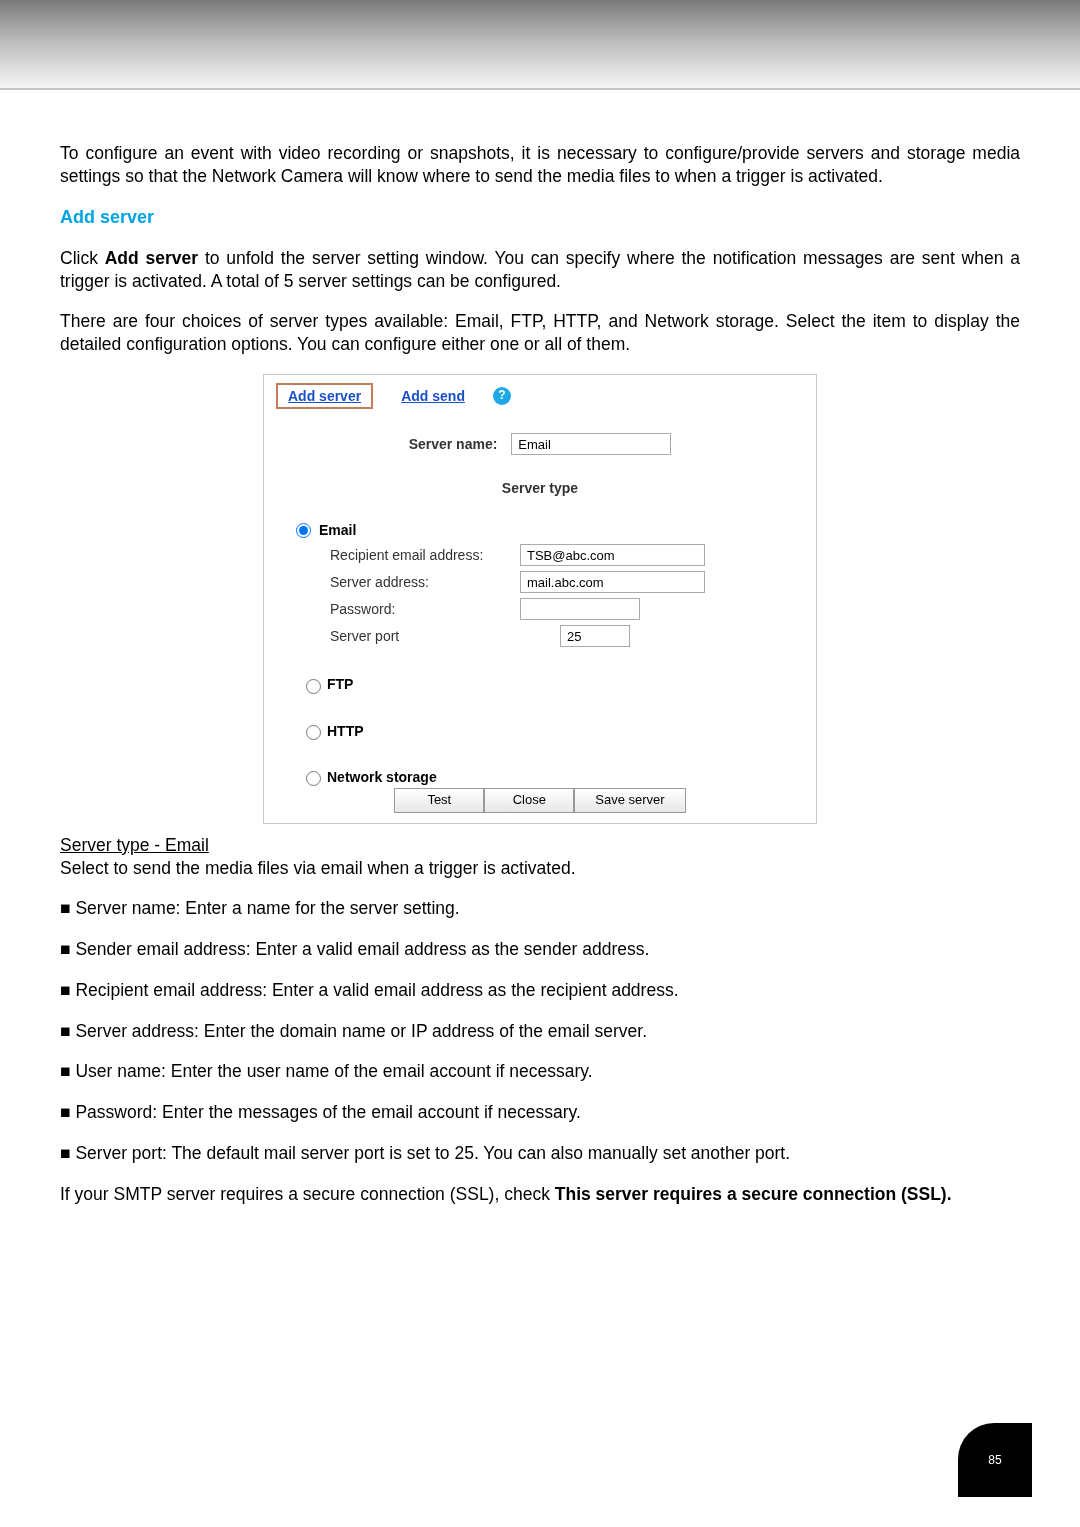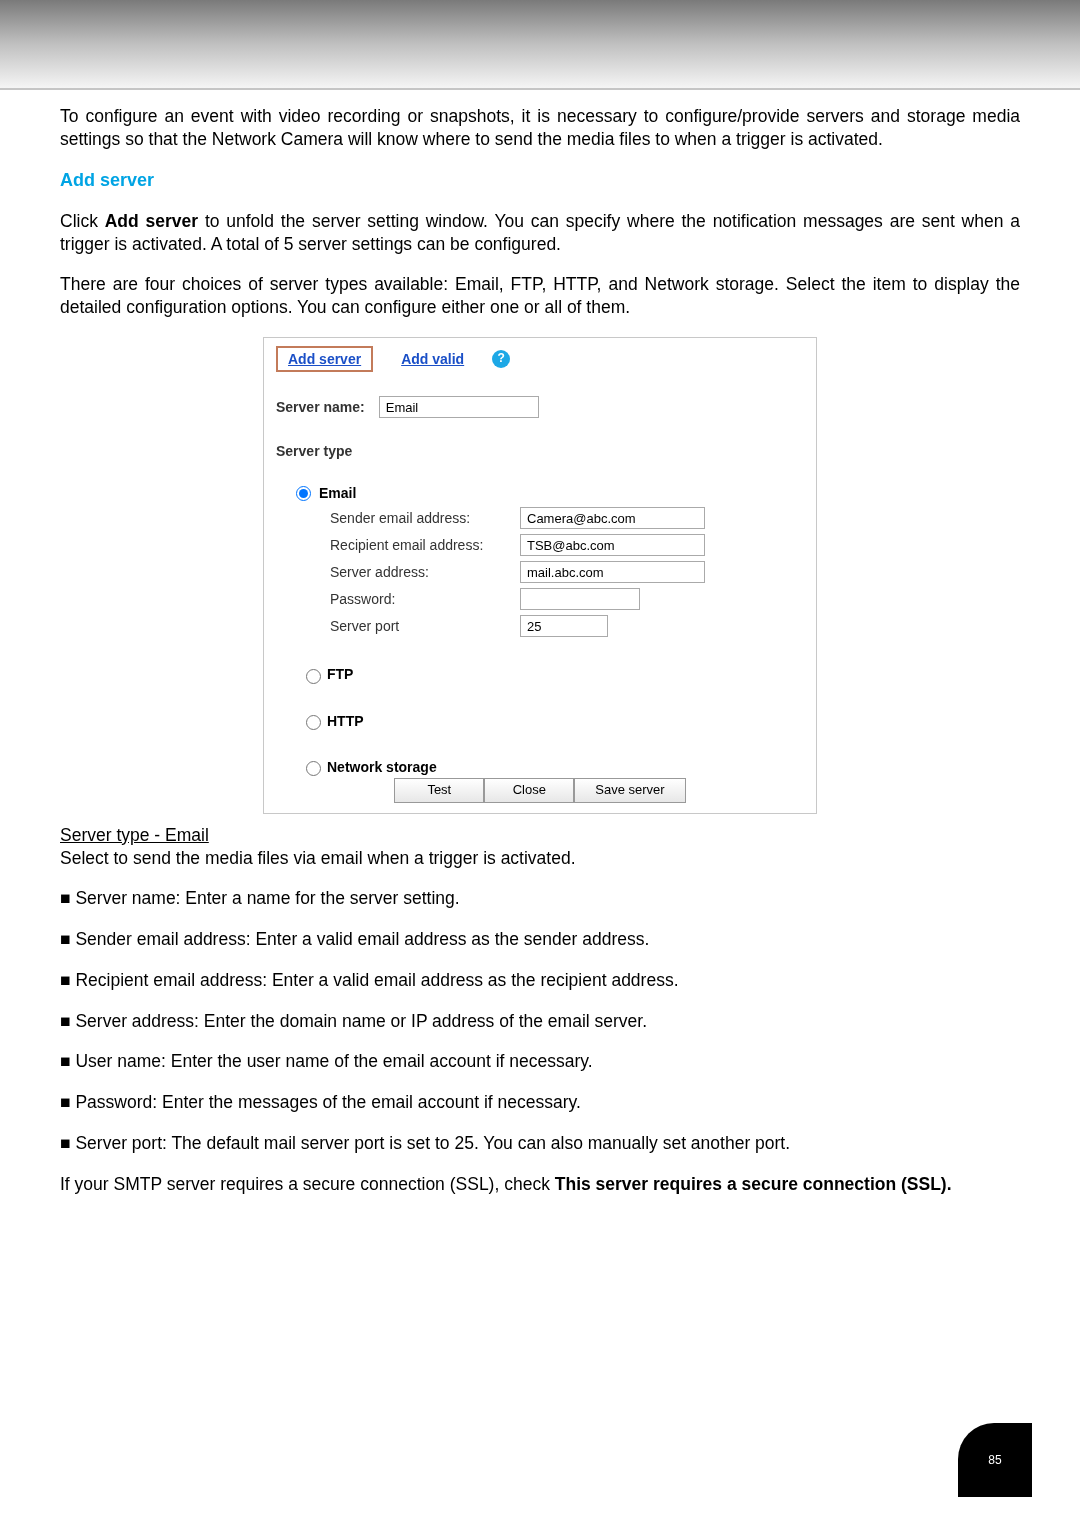--- a/index.html
+++ b/index.html
@@ -10,21 +10,21 @@
     width: 1080px;
     height: 1527px;
     position: relative;
   }
   .top-gradient {
     height: 90px;
     background: linear-gradient(to bottom, #7a7a7a 0%, #c0c0c0 50%, #f5f5f5 100%);
     border-bottom: 2px solid #c5c5c5;
   }
   .content {
-    padding: 15px 60px 20px 60px;
+    padding: 52px 60px 20px 60px;
     font-size: 17.5px;
     line-height: 1.3;
   }
   .content p {
     text-align: justify;
     margin-bottom: 18px;
   }
   .section-heading {
     color: #00a4e4;
     font-weight: bold;
@@ -52,21 +52,21 @@
   .tab.active {
     border: 2px solid #c37b5a;
     text-decoration: underline;
   }
   .q-icon {
     width:18px; height:18px; border-radius:50%;
     background:#1da8e6; color:#fff;
     display:inline-flex; align-items:center; justify-content:center;
     font-size:12px; font-weight:bold;
   }
-  .row { display:flex; align-items:center; margin: 24px 0; }
+  .row { display:flex; align-items:center; margin: 24px 0; justify-content: center; }
   .label-bold { font-weight:bold; color:#333; }
   .panel-input {
     border:1px solid #aaa;
     height:22px;
     padding:2px 6px;
     font-size:13px;
     background:#fff;
   }
   .indent-radio { margin-left: 20px; display:flex; align-items:center; gap:8px; font-weight:bold;}
   .field-grid { margin-left: 54px; }
@@ -112,58 +112,54 @@
 
   <p>
     <span>Click </span><span class="bold">Add server</span><span> to unfold the server setting window. You can specify where the notification messages are sent when a trigger is activated. A total of 5 server settings can be configured.</span>
   </p>
 
   <p>There are four choices of server types available: Email, FTP, HTTP, and Network storage. Select the item to display the detailed configuration options. You can configure either one or all of them.</p>
 
   <div class="config-panel">
     <div class="tabs">
       <span class="tab active">Add server</span>
-      <span class="tab">Add valid</span>
+      <span class="tab">Add send</span>
       <span class="q-icon">?</span>
     </div>
 
     <div class="row" style="gap:14px;">
       <span class="label-bold">Server name:</span>
       <input class="panel-input" style="width: 160px;" value="Email">
     </div>
 
     <div class="row">
         <span class="label-bold">Server type</span>
       </div>
 
     <div class="indent-radio">
       <input type="radio" checked="" style="">
       <span>Email</span>
     </div>
 
     <div class="field-grid">
       <div class="field-row">
-        <span class="flabel">Sender email address:</span>
-        <input class="panel-input" value="Camera@abc.com" style="">
-      </div>
-      <div class="field-row">
         <span class="flabel">Recipient email address:</span>
         <input class="panel-input" value="TSB@abc.com" style="">
       </div>
       <div class="field-row">
         <span class="flabel">Server address:</span>
         <input class="panel-input" value="mail.abc.com" style="">
       </div>
       <div class="field-row">
         <span class="flabel">Password:</span>
         <input class="panel-input" style="width: 120px;" type="password" value="">
       </div>
       <div class="field-row">
         <span class="flabel">Server port</span>
-        <input class="panel-input" style="width: 88px;" value="25">
+        <input class="panel-input" style="width: 70px; margin-left: 40px;" value="25">
       </div>
     </div>
 
 
     <div class="radio-row">
       <input type="radio" style="">
       <span>FTP</span>
     </div>
     <div class="radio-row">
       <input type="radio" style="">

